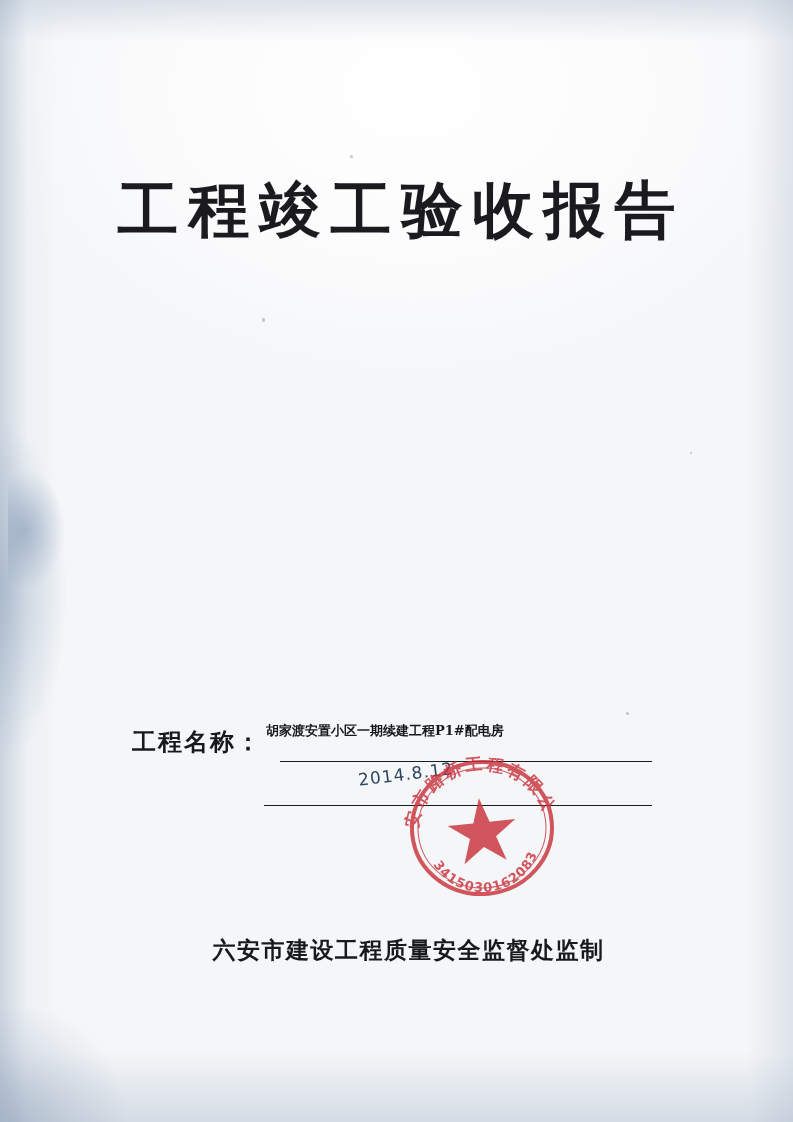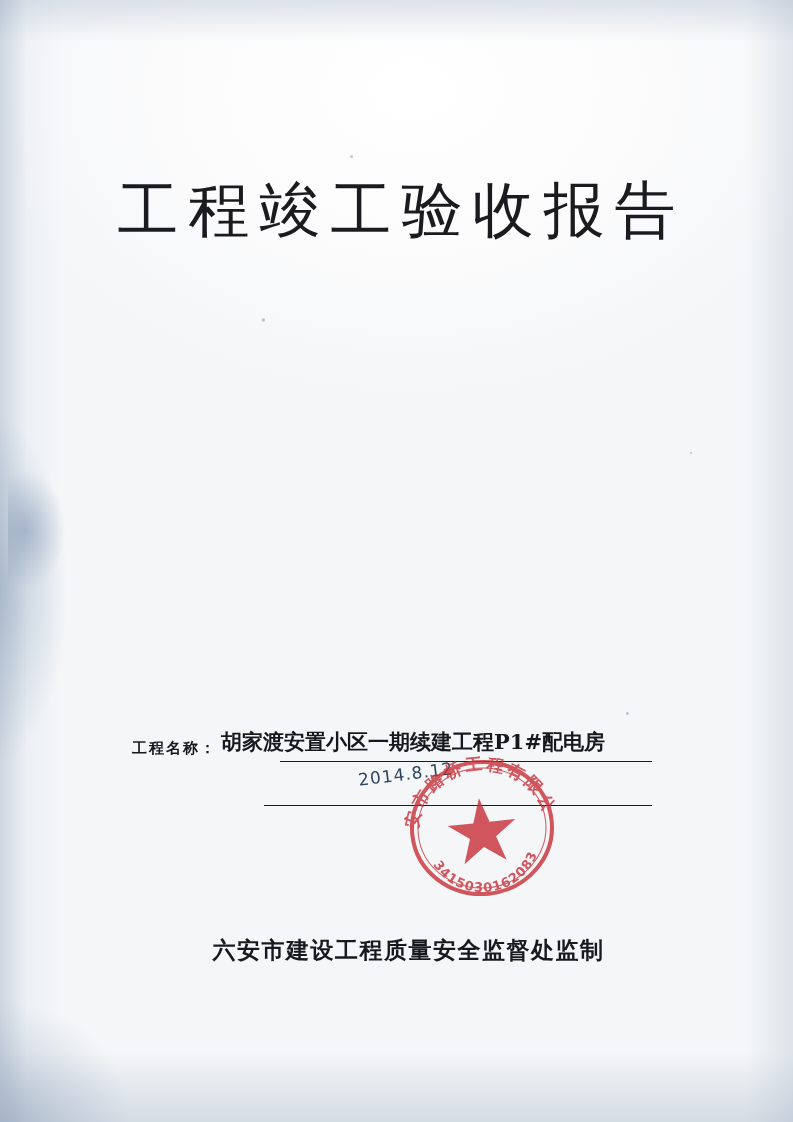--- a/index.html
+++ b/index.html
@@ -78,21 +78,21 @@
   }
 
   
   .doc-title {
     position: absolute;
     left: 0;
     top: 170px;
     width: 793px;
     text-align: center;
     font-family: "DejaVu Serif", "Liberation Serif", serif;
-    font-weight: normal;
+    font-weight: bold;
     font-size: 61px;
     letter-spacing: 10px;
     color: #1b1b1f;
     text-indent: 10px;
   }
 
   
   .fields {
     position: absolute;
     left: 132px;
@@ -100,35 +100,35 @@
     width: 520px;
   }
   .field-row {
     position: relative;
     height: 44px;
     display: flex;
     align-items: flex-end;
   }
   .field-label {
     font-family: "DejaVu Serif", "Liberation Serif", serif;
-    font-size: 15px;
+    font-size: 24px;
     font-weight: bold;
     letter-spacing: 2px;
     color: #16181b;
     white-space: nowrap;
     padding-bottom: 4px;
   }
   .field-value {
     flex: 1;
     font-family: "DejaVu Serif", "Liberation Serif", serif;
-    font-size: 21px;
+    font-size: 13px;
     font-weight: bold;
     color: #16181b;
     letter-spacing: 0px;
-    padding-bottom: 6px;
+    padding-bottom: 22px;
     padding-left: 4px;
     white-space: nowrap;
   }
   .rule {
     position: absolute;
     left: 0;
     bottom: 0;
     height: 0;
     border-bottom: 1.4px solid #1a1c20;
   }

